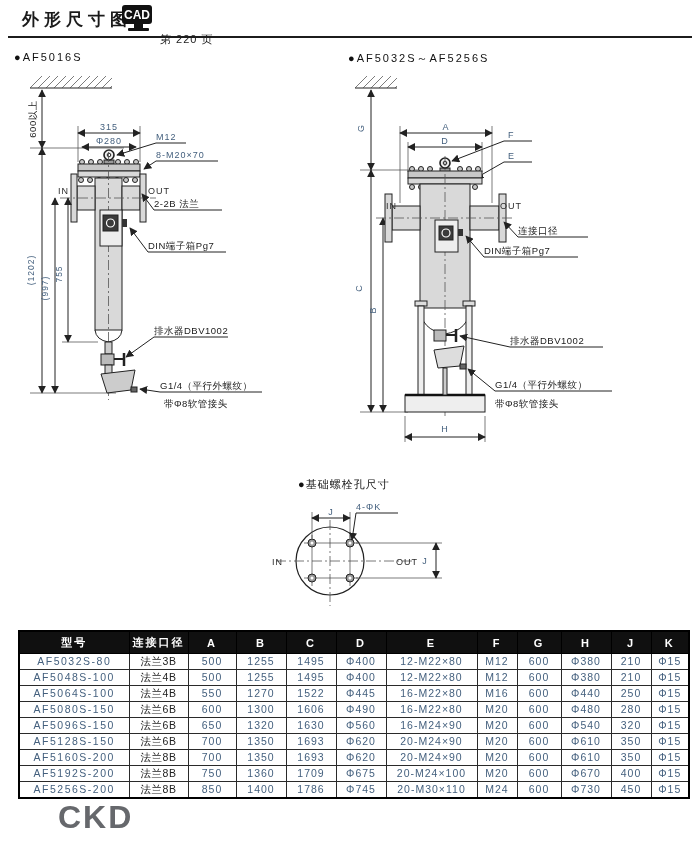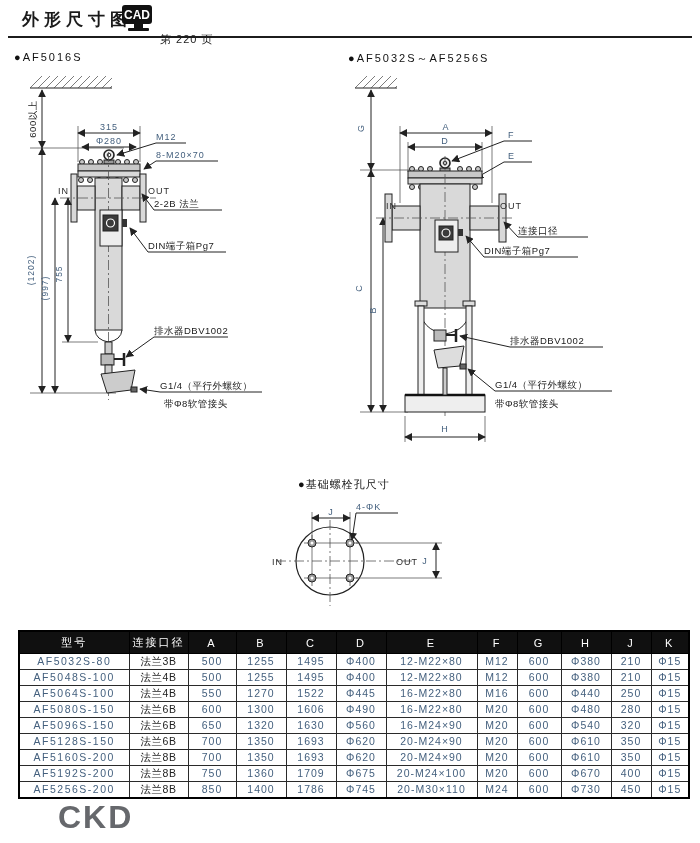--- a/index.html
+++ b/index.html
@@ -25,21 +25,21 @@
   .cjk{fill:#1a1a1a;font-size:9.5px;letter-spacing:0.5px;}
   .pio{fill:#2c2c2c;font-size:9px;letter-spacing:1px;}
   .ln{stroke:#222;stroke-width:1;fill:none;}
   .thin{stroke:#444;stroke-width:0.7;fill:none;}
   .cl{stroke:#555;stroke-width:0.8;fill:none;stroke-dasharray:10 3 2 3;}
   .fillg{fill:#d9d9d9;stroke:#222;stroke-width:1;}
   .fillp{fill:#c8c8c8;stroke:#222;stroke-width:1;}
   
   table.spec{position:absolute;left:18px;top:630px;width:670px;border-collapse:collapse;
              table-layout:fixed;border:2px solid #000;}
-  table.spec th{background:#101010;color:#fff;font-size:11px;font-weight:normal;height:21px;
+  table.spec th{background:#101010;color:#fff;font-size:11px;font-weight:bold;height:21px;
                 letter-spacing:2px;border:1px solid #000;padding:0;}
   table.spec td{border:1px solid #2a2a2a;font-size:10.5px;height:15px;text-align:center;
                 color:#44607e;letter-spacing:1px;padding:0;line-height:1;}
   table.spec td.conn{color:#222;letter-spacing:0.5px;}
   table.spec td.model{letter-spacing:1.5px;}
   .logo{position:absolute;left:58px;top:799px;font-size:32px;font-weight:900;
         color:#66686c;letter-spacing:2px;}
 </style>
 </head>
 <body>

